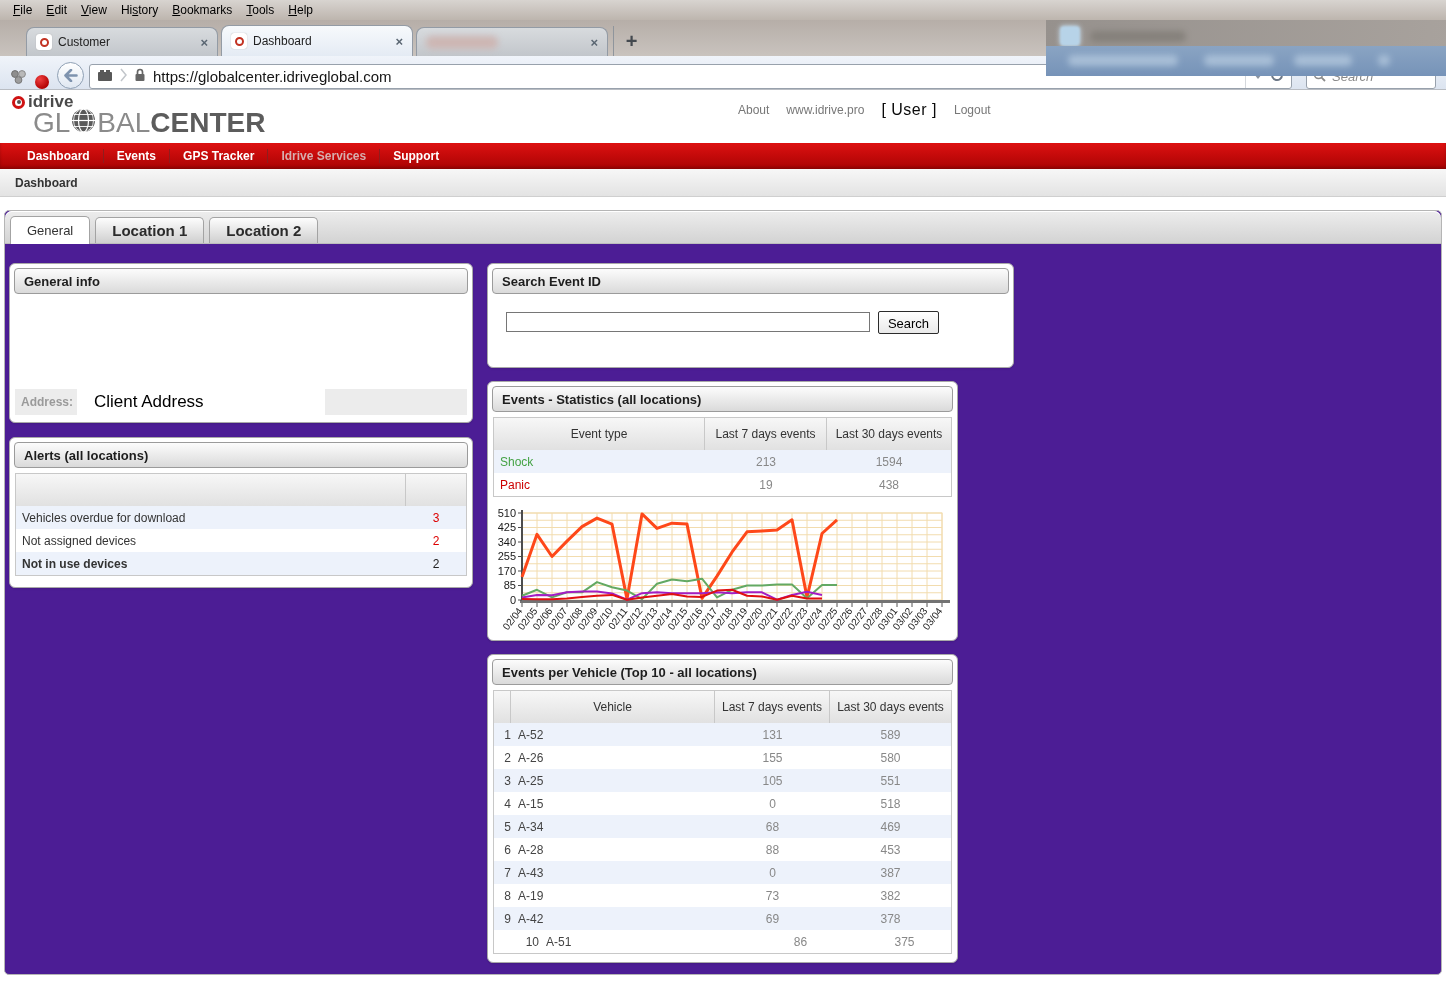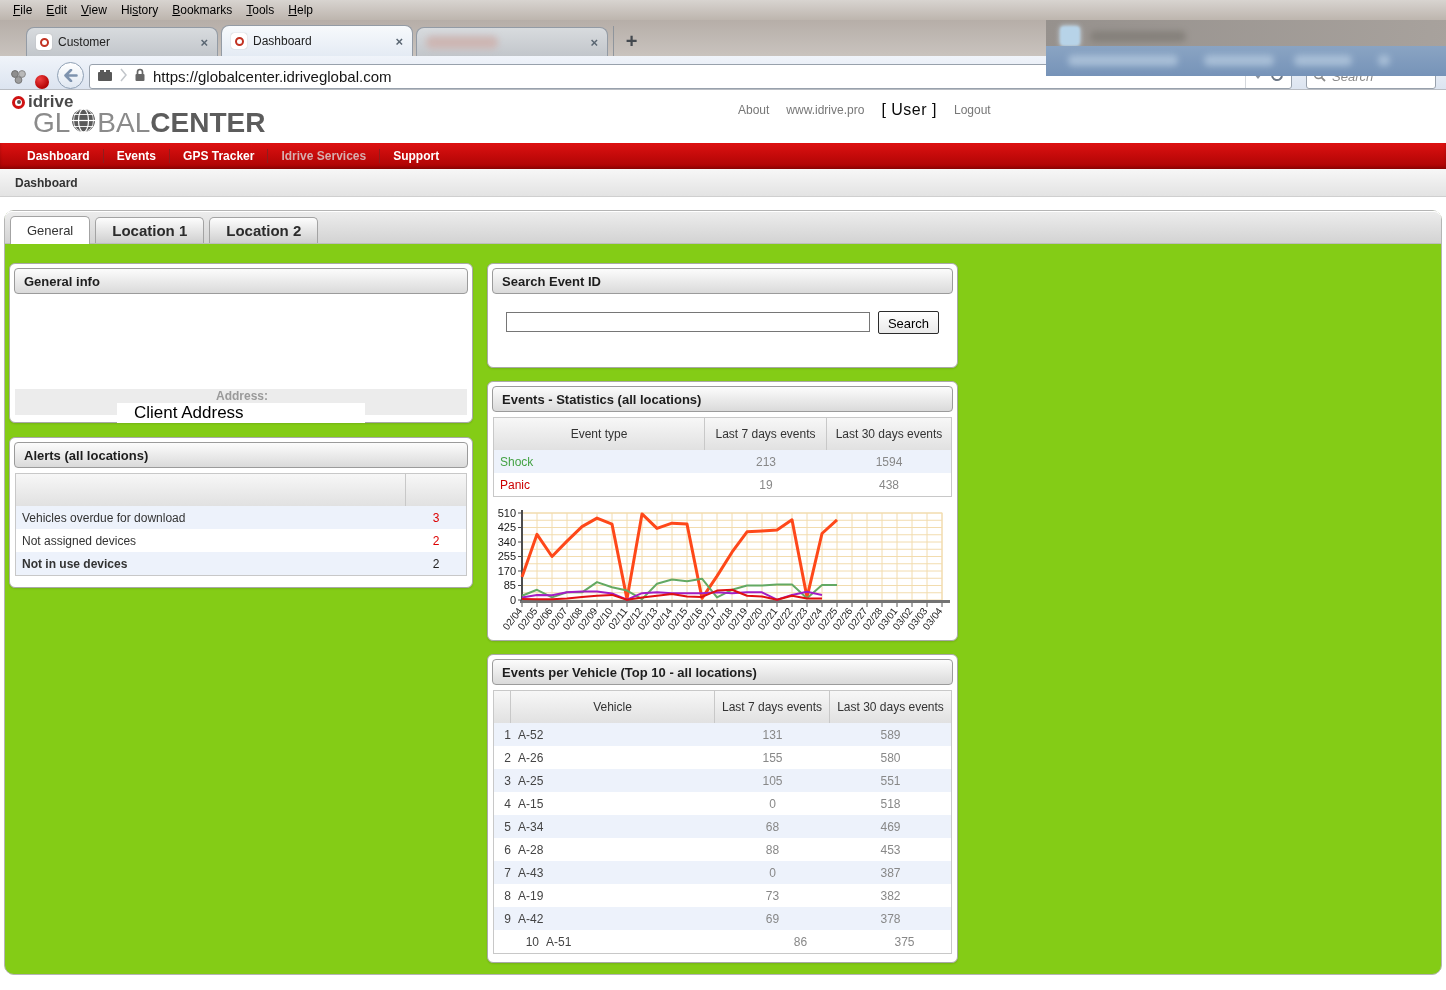--- a/index.html
+++ b/index.html
@@ -65,40 +65,40 @@
   .hlinks .hl { margin-right:17px; }
   .hlinks .huser { font-size:16px; color:#0a0a0a; margin-right:17px; letter-spacing:.5px; }
   .rednav { height:26px; background:linear-gradient(#dd1111,#aa0303); display:flex; align-items:center;
     padding-left:14px; box-shadow:inset 0 -2px 3px rgba(0,0,0,.2); }
   .ni { font-size:12px; font-weight:bold; color:#fff; padding:0 13px; }
   .ni + .ni { border-left:1px solid #8f1d1d; }
   .ni.muted { color:#d7aeae; }
   .crumb { height:28px; background:linear-gradient(#f7f7f7,#e3e3e3); border-bottom:1px solid #cfcfcf;
     font-size:12px; font-weight:bold; color:#333; line-height:28px; padding-left:15px; }
   .gap { height:13px; background:#fff; }
-  .main { margin:0 4px; height:765px; border:1px solid #b5b5b5; border-radius:10px; background:#84cc16; position:relative; }
+  .main { margin:0 4px; height:765px; border:1px solid #b5b5b5; border-radius:5px; background:#4c1d95; position:relative; }
   .ptabs { height:33px; background:linear-gradient(#ededed,#d3d3d3); border-bottom:1px solid #bdbdbd;
     border-radius:7px 7px 0 0; display:flex; align-items:flex-end; padding-left:5px; box-shadow:inset 0 1px 0 #fff; }
   .ptab { border:1px solid #a3a3a3; border-bottom:none; border-radius:5px 5px 0 0; height:26px; line-height:26px;
     padding:0 16px; margin-right:5px; background:linear-gradient(#fdfdfd,#cfcfcf);
     font-size:15px; font-weight:bold; color:#2b2b2b; }
   .ptab.active { background:#fff; font-size:13px; font-weight:normal; height:28px; line-height:28px;
     margin-bottom:-1px; color:#333; }
   .content { position:relative; height:731px; }
   .panel { position:absolute; border:1px solid #a9a9a9; border-radius:6px; background:#fff;
     box-shadow:0 1px 2px rgba(0,0,0,.12); }
   .phead { margin:4px; height:26px; line-height:25px; border:1px solid #9b9b9b; border-radius:4px;
     background:linear-gradient(#fcfcfc,#dadada); font-size:13px; font-weight:bold; color:#1d1d1d; padding-left:9px; }
   #p-general { left:4px;  top:19px;  width:464px; height:160px; }
   #p-alerts  { left:4px;  top:193px; width:464px; height:151px; }
-  #p-search  { left:482px; top:19px;  width:471px; height:105px; }
+  #p-search  { left:482px; top:19px;  width:527px; height:105px; }
   #p-stats   { left:482px; top:137px; width:471px; height:260px; }
   #p-vehicle { left:482px; top:410px; width:471px; height:309px; }
   .addr-row { position:absolute; left:5px; right:5px; bottom:7px; height:26px; background:#ececec;
-    display:flex; align-items:center;flex-direction:column; }
+    display:flex; align-items:center; }
   .addr-label { width:62px; padding-left:6px; font-size:12px; font-weight:bold; color:#9a9a9a; }
   .addr-box { width:248px; height:26px; background:#fff; display:flex; align-items:center;
     font-size:17px; color:#000; padding-left:17px; }
   .dtable { margin:5px; border:1px solid #c8c8c8; font-size:12px; }
   .thead { display:flex; height:32px; background:linear-gradient(#f7f7f7,#e1e1e1);
     align-items:center; color:#333;text-align:center; }
   .thead > div { border-right:1px solid #c8c8c8; height:100%; display:flex; align-items:center; justify-content:center; }
   .thead > div:last-child { border-right:none; }
   .trow { display:flex; height:23px; align-items:center; color:#333; }
   .trow.alt { background:#edf2fb; }

